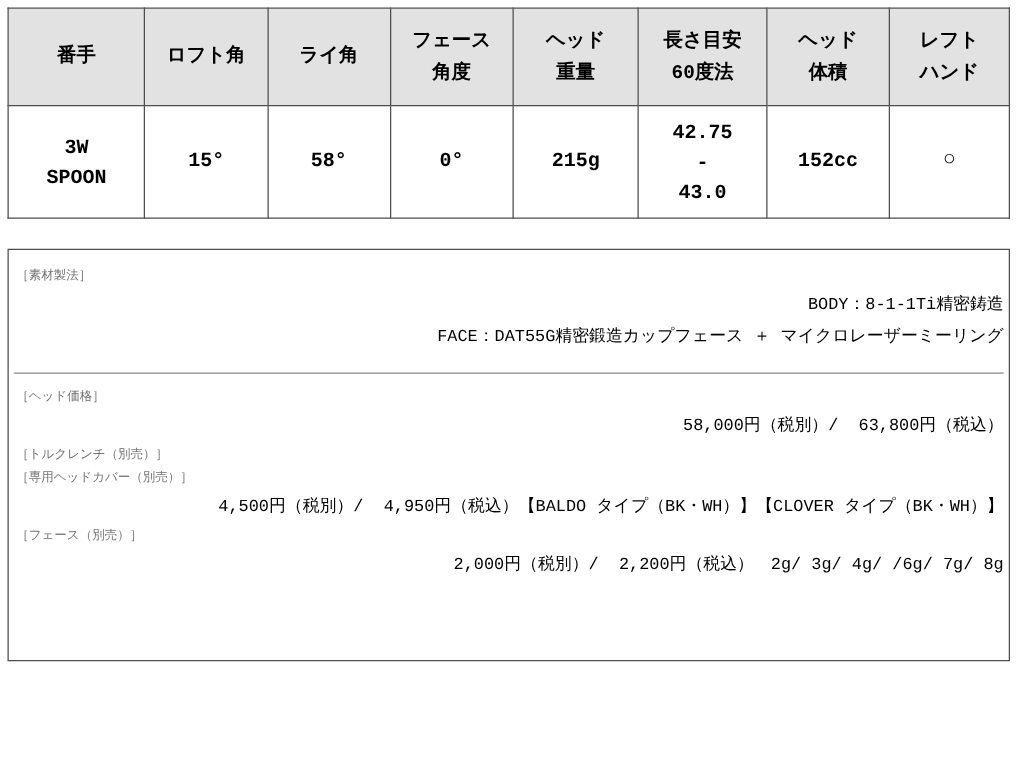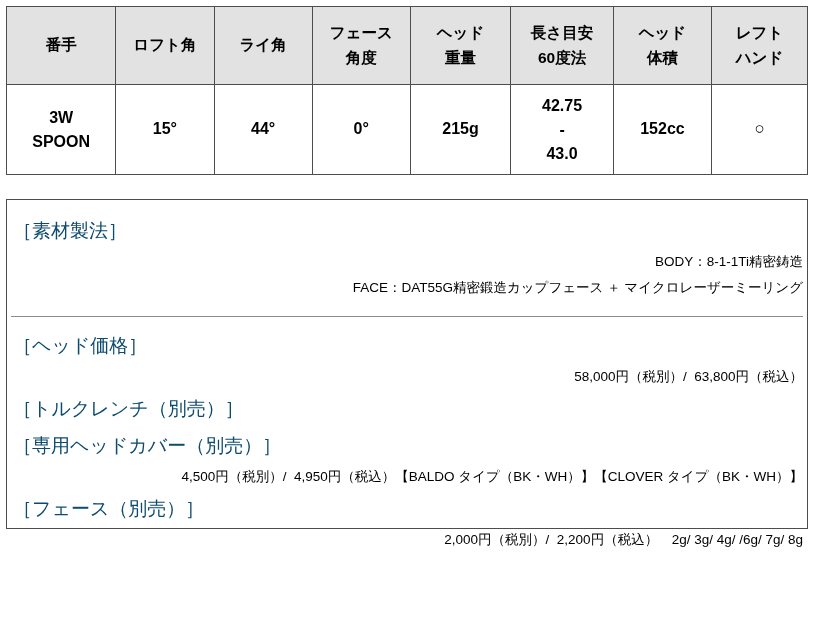--- a/index.html
+++ b/index.html
@@ -12,20 +12,21 @@
     height: 626px;
     font-family: "Liberation Sans", sans-serif;
     color: #000000;
     overflow: hidden;
   }
   .page {
     width: 740px;
     height: 626px;
     position: relative;
     padding: 6px 6px 16px 6px;
+    font-family: Liberation Mono, monospace;
   }
 
   
   table.spec {
     width: 802px;
     border-collapse: collapse;
     table-layout: fixed;
   }
   table.spec th, table.spec td {
     border: 1px solid #4d4d4d;
@@ -79,22 +80,22 @@
   .note-block {
     padding: 0 0 0 2px;
   }
   .note-line {
     font-size: 13.5px;
     line-height: 1.95;
     white-space: pre;
     text-align: right;
   }
   .note-head {
-    color: #0c4a6e;
-    font-size: 19px;
+    color: #737373;
+    font-size: 10px;
     line-height: 1.95;
     white-space: pre;
   }
   .divider {
     border-top: 1px solid #8c8c8c;
     margin: 14px 0 10px 0;
   }
 </style>
 </head>
 <body>
@@ -147,21 +148,21 @@
     </thead>
     <tbody>
       <tr>
         <td>
           <div class="model-cell">
             <span class="num">3W</span>
             <span class="name">SPOON</span>
           </div>
         </td>
         <td>15°</td>
-        <td>44°</td>
+        <td>58°</td>
         <td>0°</td>
         <td>215g</td>
         <td>
           <div class="range">
             <span>42.75</span>
             <span>-</span>
             <span>43.0</span>
           </div>
         </td>
         <td>152cc</td>

